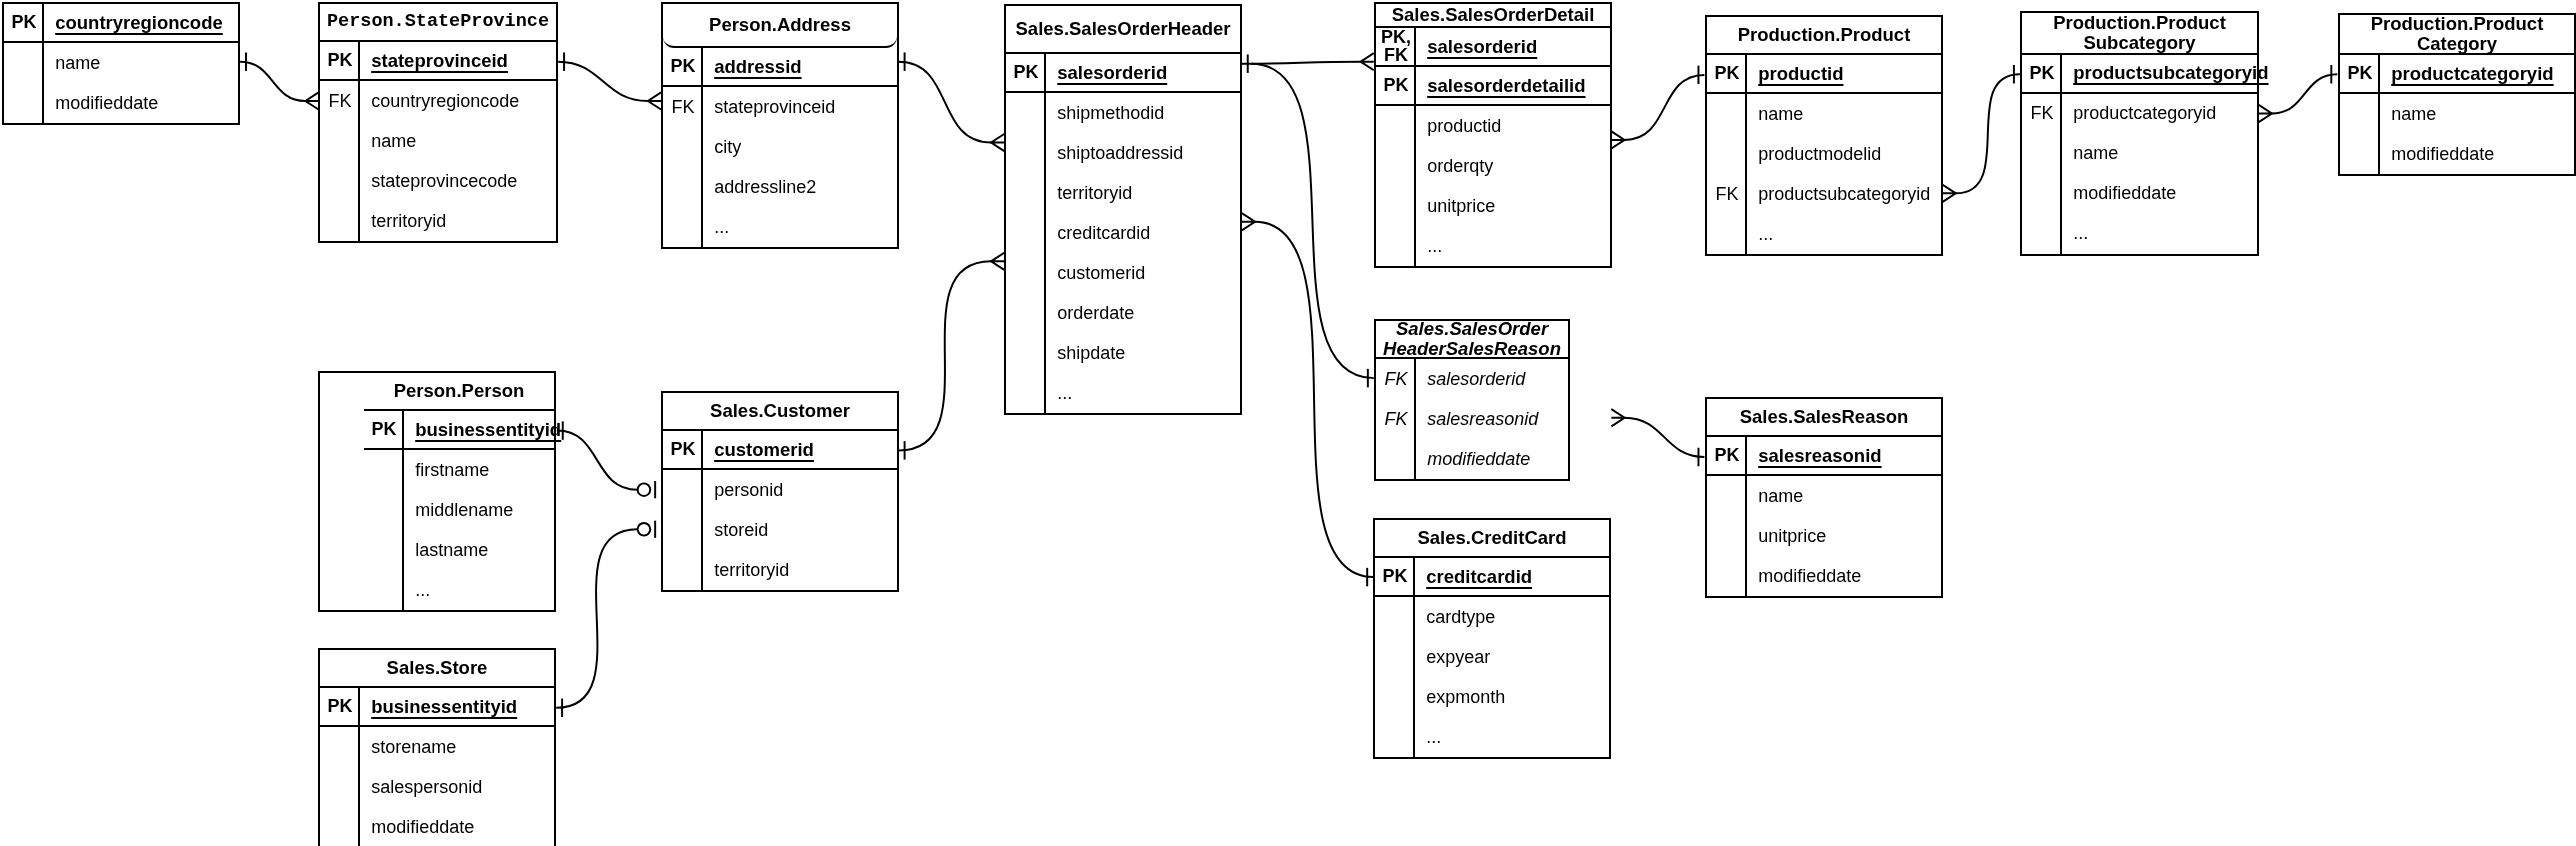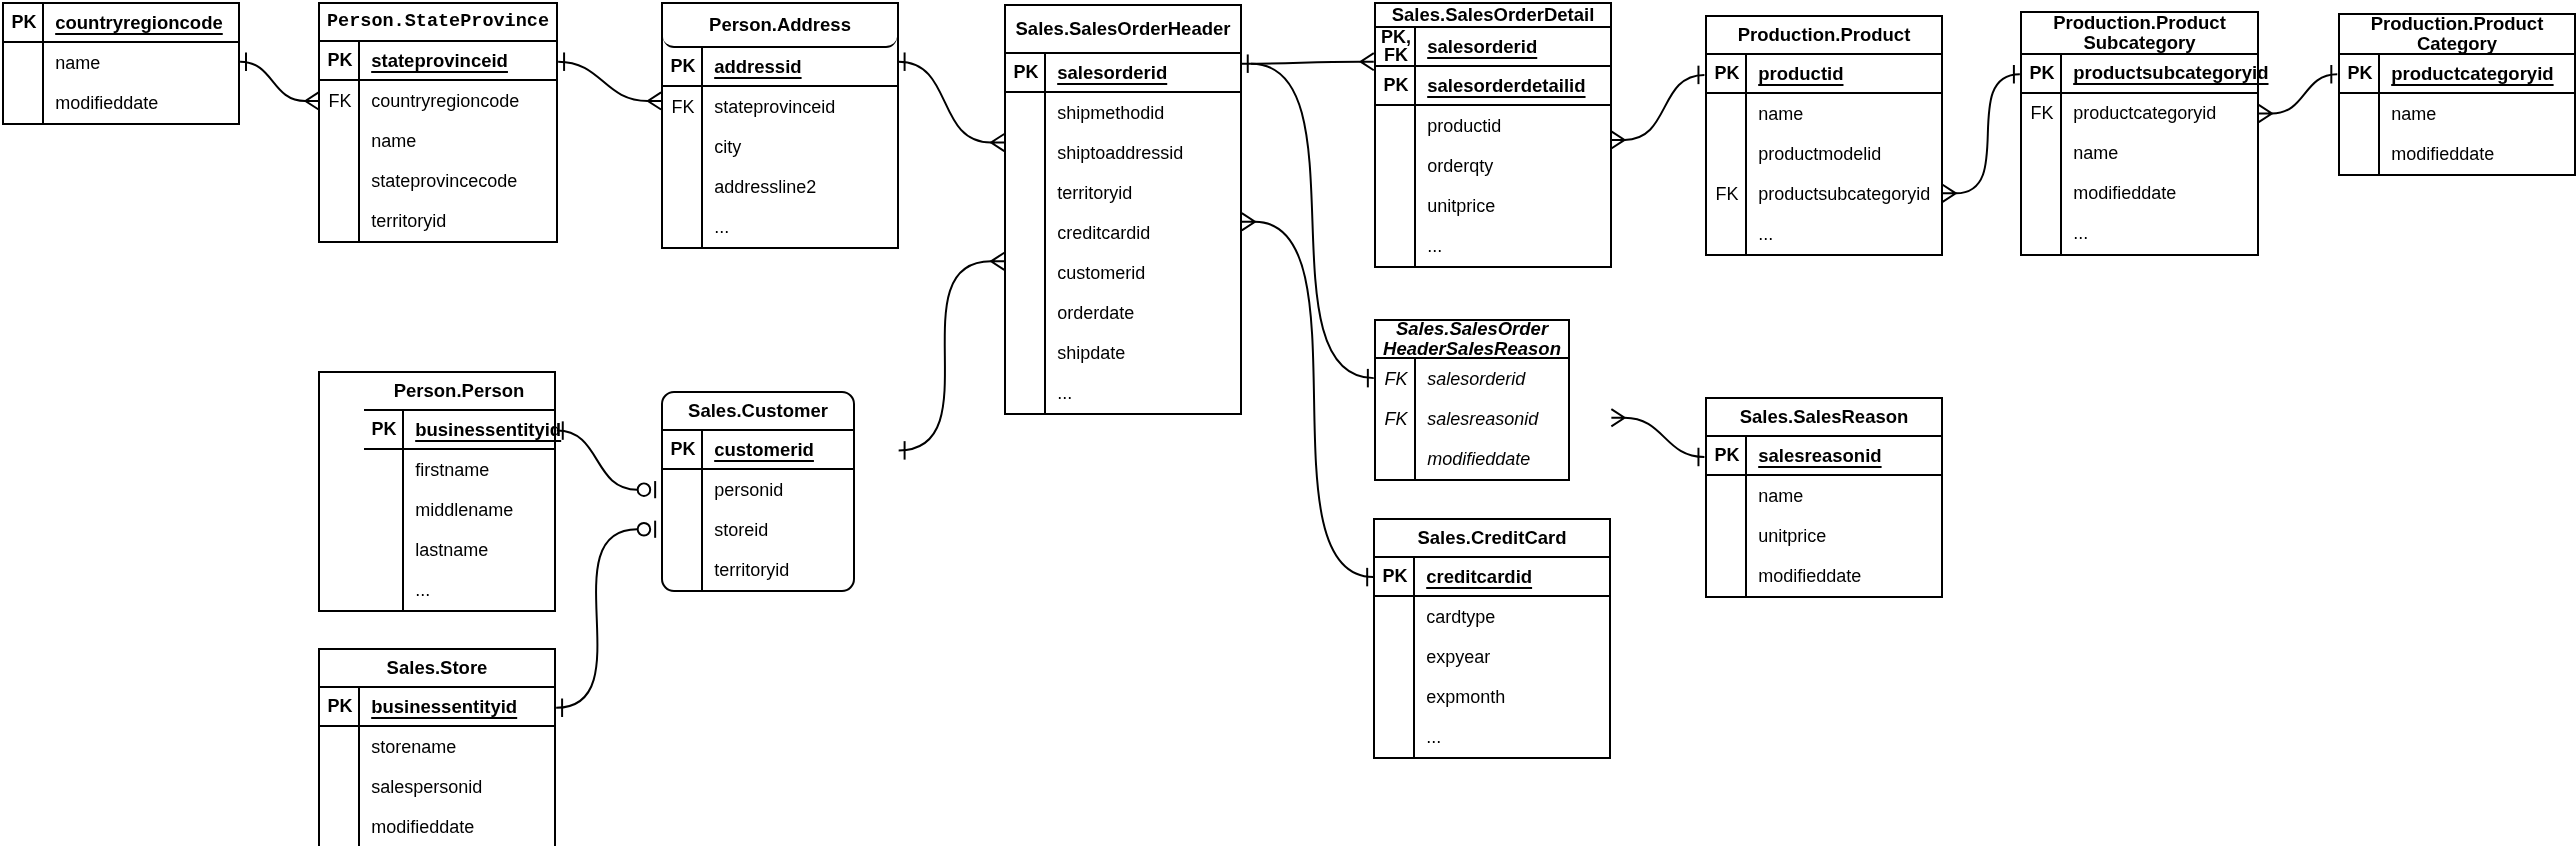--- a/index.html
+++ b/index.html
@@ -306,21 +306,21 @@
           <div class="row attr-row">
             <div class="gutter"></div>
             <div class="fname">lastname</div>
           </div>
           <div class="row attr-row">
             <div class="gutter"></div>
             <div class="fname">...</div>
           </div>
         </div>
       </div>
-      <div class="entity" style="left: 661px; top: 391px; width: 194px; border-radius: 13px;">
+      <div class="entity" style="left: 661px; top: 391px; width: 238px;">
         <div class="entity-title" style="height: 38px;">Sales.Customer</div>
         <div class="entity-body">
           <div class="gutter-divider"></div>
           <div class="row key-row">
             <div class="gutter">PK</div>
             <div class="fname">customerid</div>
           </div>
           <div class="row attr-row">
             <div class="gutter"></div>
             <div class="fname">personid</div>

